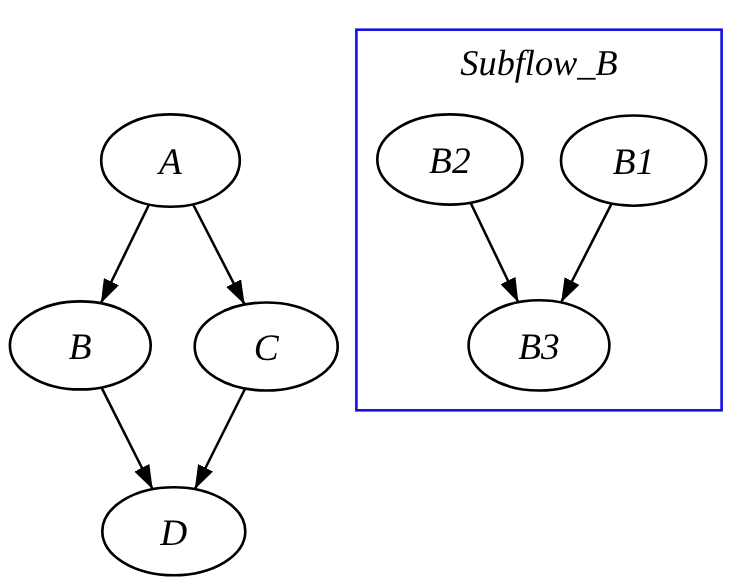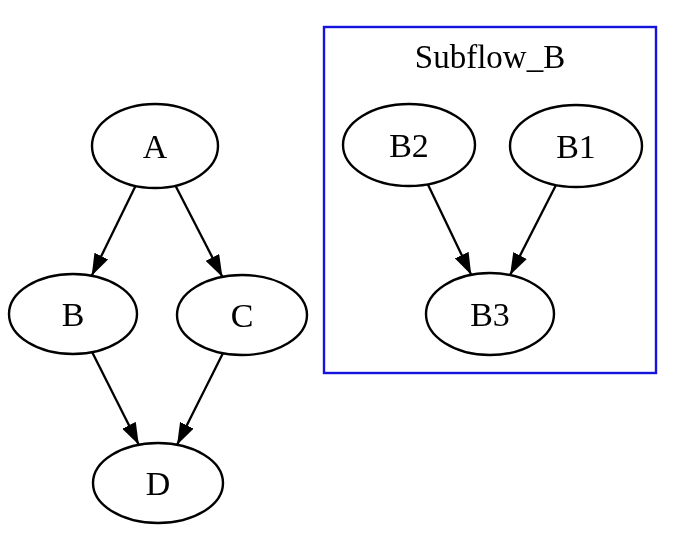--- a/index.html
+++ b/index.html
@@ -6,20 +6,21 @@
     margin: 0;
     padding: 0;
     background: #ffffff;
   }
   .canvas {
     position: relative;
     width: 684px;
     height: 533px;
     background: #ffffff;
     overflow: hidden;
+    font-style: italic;
   }
   svg {
     display: block;
   }
   .node-ellipse {
     fill: #ffffff;
     stroke: #000000;
     stroke-width: 2.4;
   }
   .edge-line {

